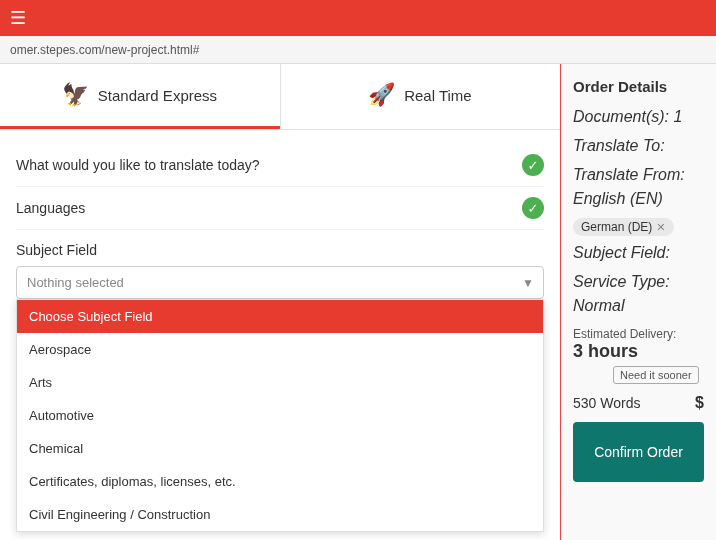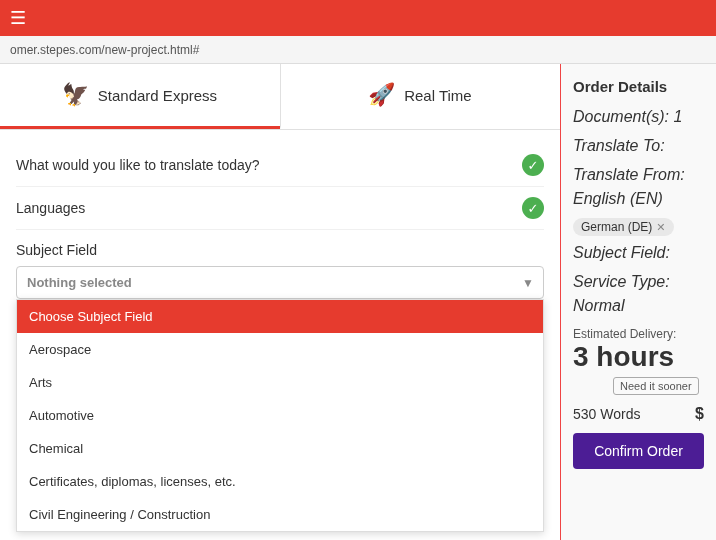--- a/index.html
+++ b/index.html
@@ -113,21 +113,20 @@
     .select-box {
       width: 100%;
       padding: 8px 30px 8px 10px;
       border: 1px solid #ccc;
       border-radius: 4px;
       background: #fff;
       font-size: 13px;
       color: #888;
       appearance: none;
       cursor: pointer;
-      font-weight: bold;
     }
     .select-arrow {
       position: absolute;
       right: 10px;
       top: 50%;
       transform: translateY(-50%);
       color: #888;
       pointer-events: none;
       font-size: 12px;
     }
@@ -191,21 +190,21 @@
     }
 
     .delivery-section {
       margin-top: 8px;
     }
     .delivery-label {
       font-size: 12px;
       color: #555;
     }
     .delivery-time {
-      font-size: 28px;
+      font-size: 18px;
       font-weight: bold;
       color: #333;
       display: inline;
     }
     .need-sooner-btn {
       display: inline-block;
       border: 1px solid #aaa;
       border-radius: 3px;
       padding: 2px 6px;
       font-size: 11px;
@@ -224,25 +223,25 @@
       color: #333;
     }
     .price-text {
       font-size: 16px;
       font-weight: bold;
       color: #333;
     }
 
     .confirm-btn {
       width: 100%;
-      background: #4c1d95;
+      background: #0f766e;
       color: #fff;
       border: none;
       border-radius: 4px;
-      padding: 10px 0;
+      padding: 22px 0;
       font-size: 14px;
       cursor: pointer;
       margin-top: 10px;
       text-align: center;
     }
 
     .scrollbar-visible::-webkit-scrollbar {
       width: 6px;
     }
     .scrollbar-visible::-webkit-scrollbar-thumb {

